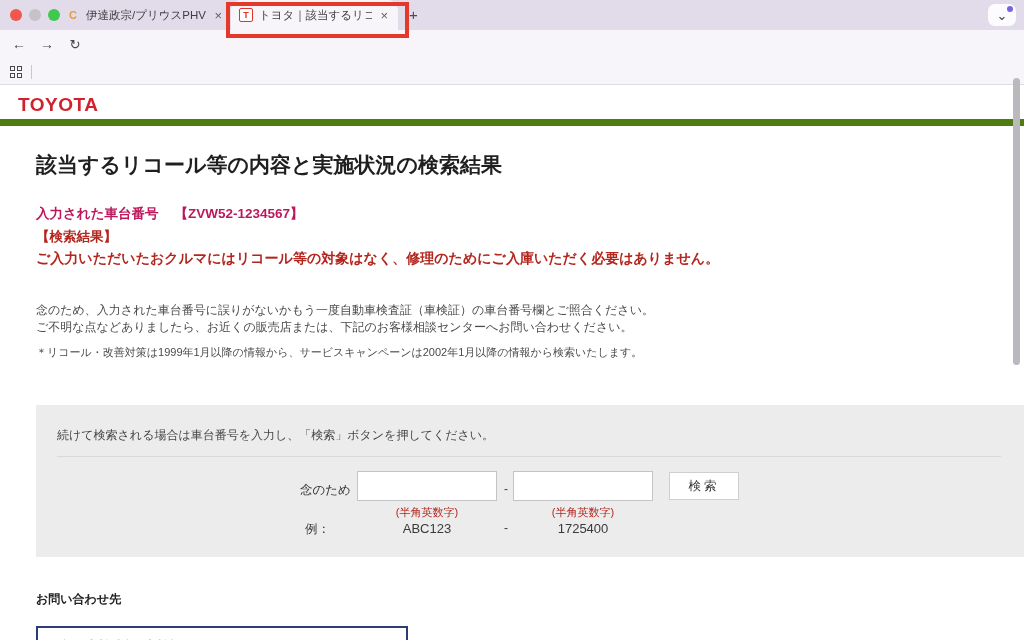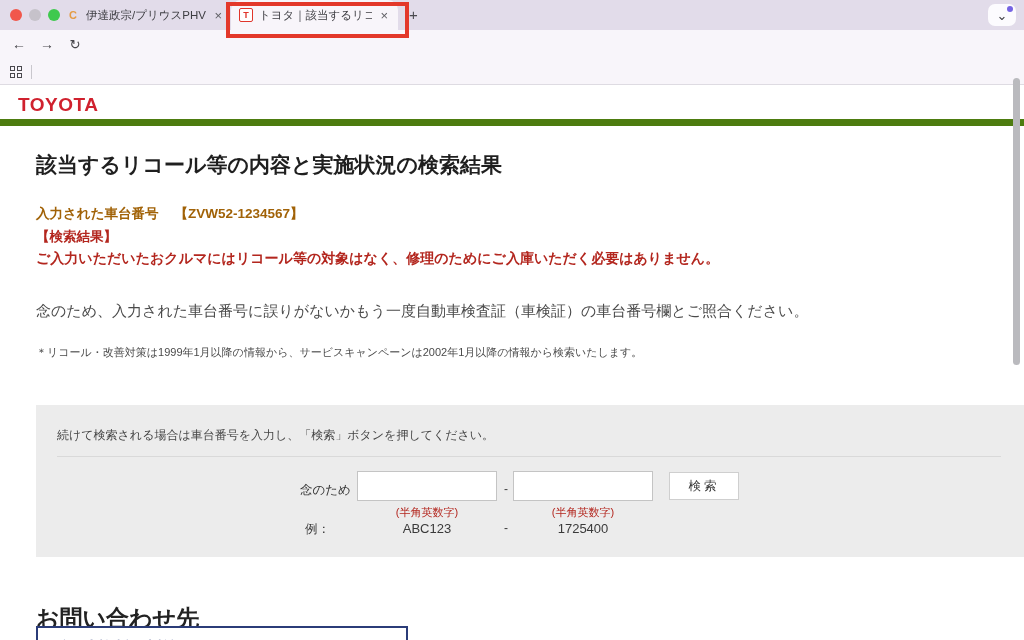--- a/index.html
+++ b/index.html
@@ -50,25 +50,25 @@
   
   .annotation-box { position:absolute; left:226px; top:2px; width:183px; height:36px;
     border:4px solid #E3382A; z-index:50; }
 
   
   .page { position:absolute; top:85px; left:0; width:1024px; height:555px; background:#fff; overflow:hidden; }
   .site-header { position:absolute; top:0; left:0; width:100%; height:41px; border-bottom:7px solid #4d7c0f; }
   .logo { position:absolute; left:18px; top:9px; font-size:19px; font-weight:800; letter-spacing:0.5px; color:#D0212E; }
 
   .h1 { position:absolute; left:36px; top:66px; font-size:21px; font-weight:700; color:#1F1F1F;text-align:center; }
-  .frame-line { position:absolute; left:36px; top:120px; font-size:13.5px; font-weight:700; color:#a16207; }
+  .frame-line { position:absolute; left:36px; top:120px; font-size:13.5px; font-weight:700; color:#be185d; }
   .frame-line .val { margin-left:16px; }
   .result-label { position:absolute; left:36px; top:143px; font-size:13.5px; font-weight:700; color:#B3261E; }
   .result-msg { position:absolute; left:36px; top:165px; font-size:14px; font-weight:700; color:#B3261E; }
-  .notes { position:absolute; left:36px; top:217px; font-size:15px; line-height:17px; color:#4A4A4A; }
+  .notes { position:absolute; left:36px; top:217px; font-size:12px; line-height:17px; color:#4A4A4A; }
   .disclaimer { position:absolute; left:36px; top:260px; font-size:11px; color:#4A4A4A; }
 
   .panel { position:absolute; left:36px; top:320px; width:996px; height:152px; background:#ECECEC; }
   .panel-instruction { position:absolute; left:21px; top:22px; font-size:12px; color:#464646; }
   .panel-divider { position:absolute; left:21px; right:31px; top:51px; height:1px; background:#D9D9D9; }
   .field-label { position:absolute; left:264px; top:77px; font-size:12.5px; color:#333; }
   .vin-input { position:absolute; top:66px; width:140px; height:30px; background:#fff;
     border:1px solid #C4C4C4; font-size:13px; padding:0 6px; }
   .vin-input.first { left:321px; }
   .vin-input.second { left:477px; }
@@ -78,21 +78,21 @@
     letter-spacing:3px; }
   .hint { position:absolute; top:100px; width:140px; text-align:center; font-size:11px; color:#B3261E; }
   .hint.first { left:321px; }
   .hint.second { left:477px; }
   .ex-label { position:absolute; left:269px; top:116px; font-size:12.5px; color:#3A3A3A; }
   .ex-val { position:absolute; top:116px; width:140px; text-align:center; font-size:13px; color:#3A3A3A; }
   .ex-val.first { left:321px; }
   .ex-val.second { left:477px; }
   .ex-sep { position:absolute; top:116px; left:464px; width:12px; text-align:center; font-size:12px; color:#3A3A3A; }
 
-  .contact-heading { position:absolute; left:36px; top:518px; font-size:23px; font-weight:700; color:#222; }
+  .contact-heading { position:absolute; left:36px; top:506px; font-size:12px; font-weight:700; color:#222; }
   .contact-box { position:absolute; left:36px; top:541px; width:372px; height:70px;
     border:2px solid #2B3C78; background:#fff; padding:9px 0 0 20px; white-space:nowrap; overflow:hidden; }
   .contact-box .b { font-size:13.5px; font-weight:800; color:#2B3C78; }
 
   
   .scroll-thumb { position:absolute; left:1013px; top:78px; width:7px; height:287px;
     background:#BABABE; border-radius:4px; z-index:40; }
 </style>
 </head>
 <body>
@@ -163,20 +163,21 @@
 
     <div class="frame-line">
       <span>入力された車台番号</span><span class="val">【ZVW52-1234567】</span>
     </div>
 
     <div class="result-label">【検索結果】</div>
     <div class="result-msg">ご入力いただいたおクルマにはリコール等の対象はなく、修理のためにご入庫いただく必要はありません。</div>
 
     <div class="notes">
       <div>念のため、入力された車台番号に誤りがないかもう一度自動車検査証（車検証）の車台番号欄とご照合ください。</div>
+      <div>ご不明な点などありましたら、お近くの販売店または、下記のお客様相談センターへお問い合わせください。</div>
     </div>
 
     <div class="disclaimer">＊リコール・改善対策は1999年1月以降の情報から、サービスキャンペーンは2002年1月以降の情報から検索いたします。</div>
 
     <div class="panel">
       <div class="panel-instruction">続けて検索される場合は車台番号を入力し、「検索」ボタンを押してください。</div>
       <div class="panel-divider"></div>
 
       <div class="field-label">念のため</div>
       <input class="vin-input first" type="text" value="" style="">

